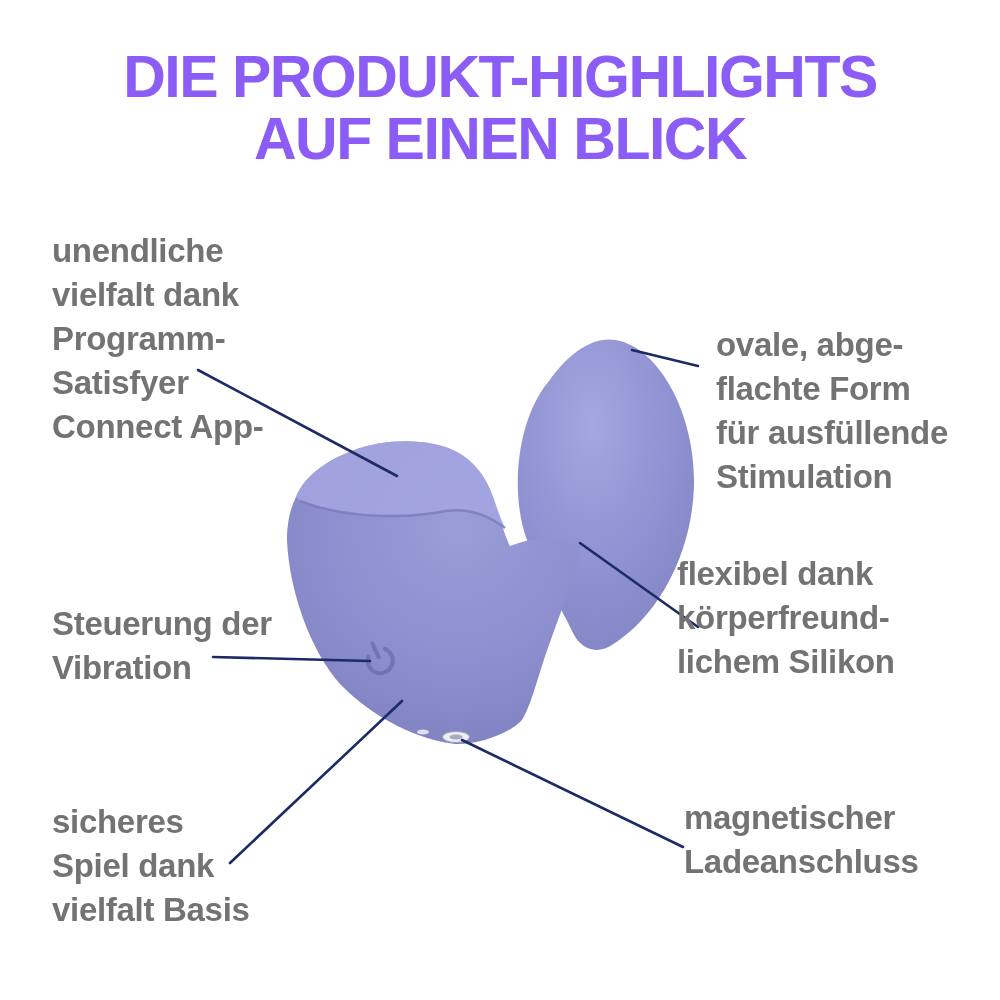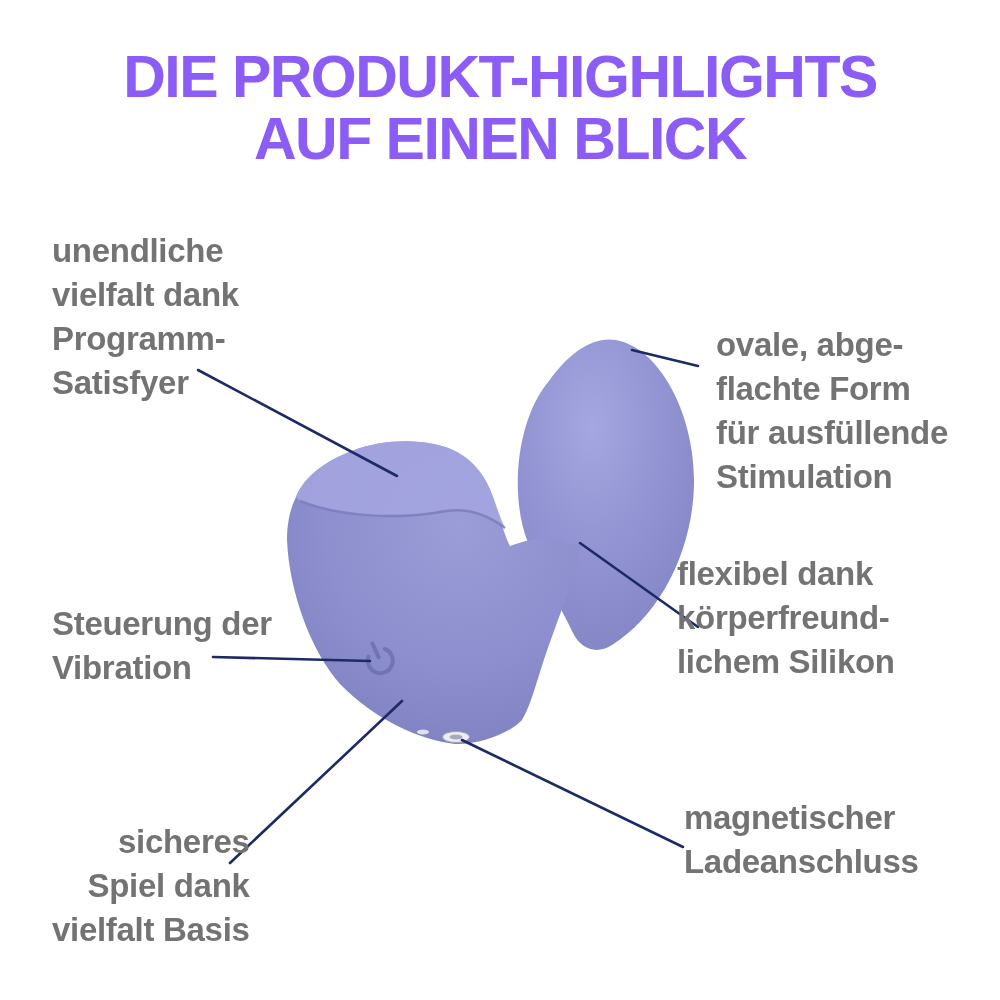--- a/index.html
+++ b/index.html
@@ -14,21 +14,21 @@
   }
   .callout{
     position:absolute;font-size:33px;line-height:44px;font-weight:600;
     letter-spacing:-0.3px;color:#737373;white-space:nowrap;
   }
   .callout .line{display:block;}
   .co-app{left:52px;top:229px;}
   .co-oval{left:716px;top:275px;margin-top:48px;}
   .co-vibe{left:52px;top:602px;}
   .co-flex{left:677px;top:552px;}
-  .co-base{left:52px;top:820px;text-align:right;}
+  .co-base{left:52px;top:800px;}
   .co-magnet{left:684px;top:796px;}
   svg.figure{position:absolute;left:0;top:0;width:1000px;height:1000px;}
 </style>
 </head>
 <body>
 
 <div class="stage">
 
   <svg class="figure" viewBox="0 0 1000 1000" aria-hidden="true">
     <defs>
@@ -101,20 +101,21 @@
   <div class="page-title">
     <span class="line" style="display:block">DIE PRODUKT-HIGHLIGHTS</span>
     <span class="line" style="display:block">AUF EINEN BLICK</span>
   </div>
 
   <div class="callout co-app">
     <span class="line">unendliche</span>
     <span class="line">vielfalt dank</span>
     <span class="line">Programm-</span>
     <span class="line">Satisfyer</span>
+    <span class="line">Connect App-</span>
   </div>
 
   <div class="callout co-oval">
     <span class="line">ovale, abge-</span>
     <span class="line">flachte Form</span>
     <span class="line">für ausfüllende</span>
     <span class="line">Stimulation</span>
   </div>
 
   <div class="callout co-vibe">

